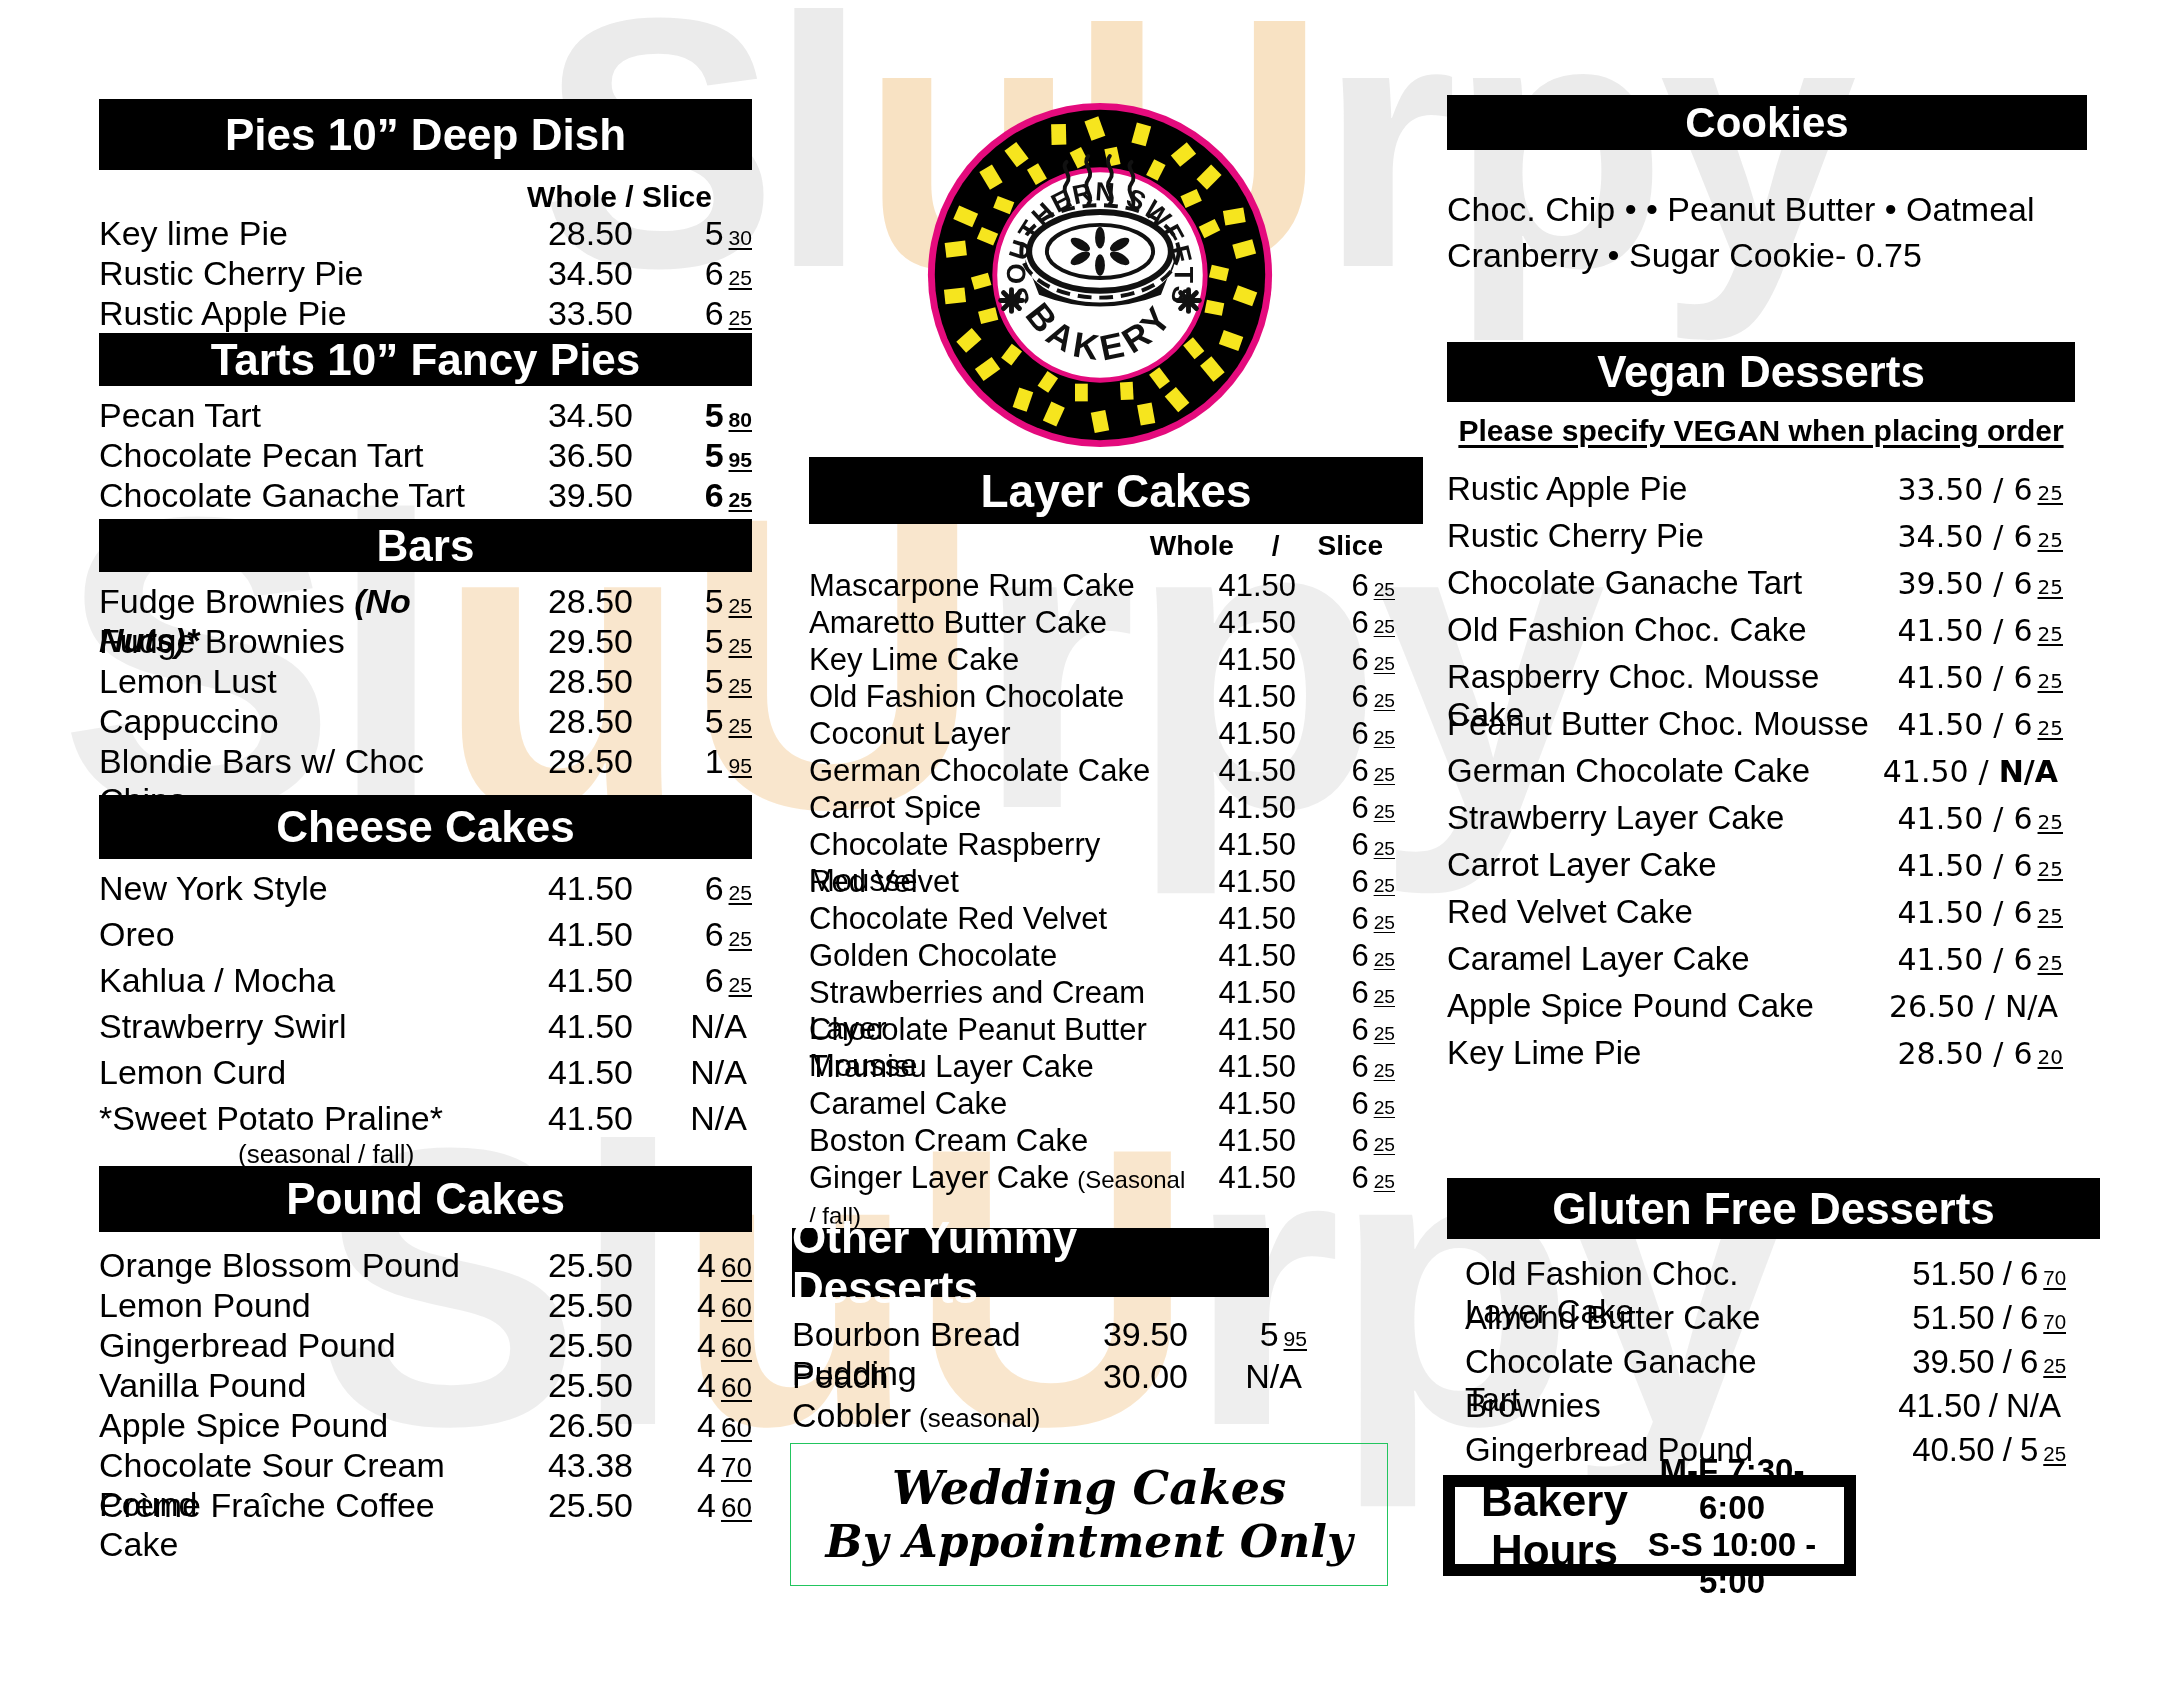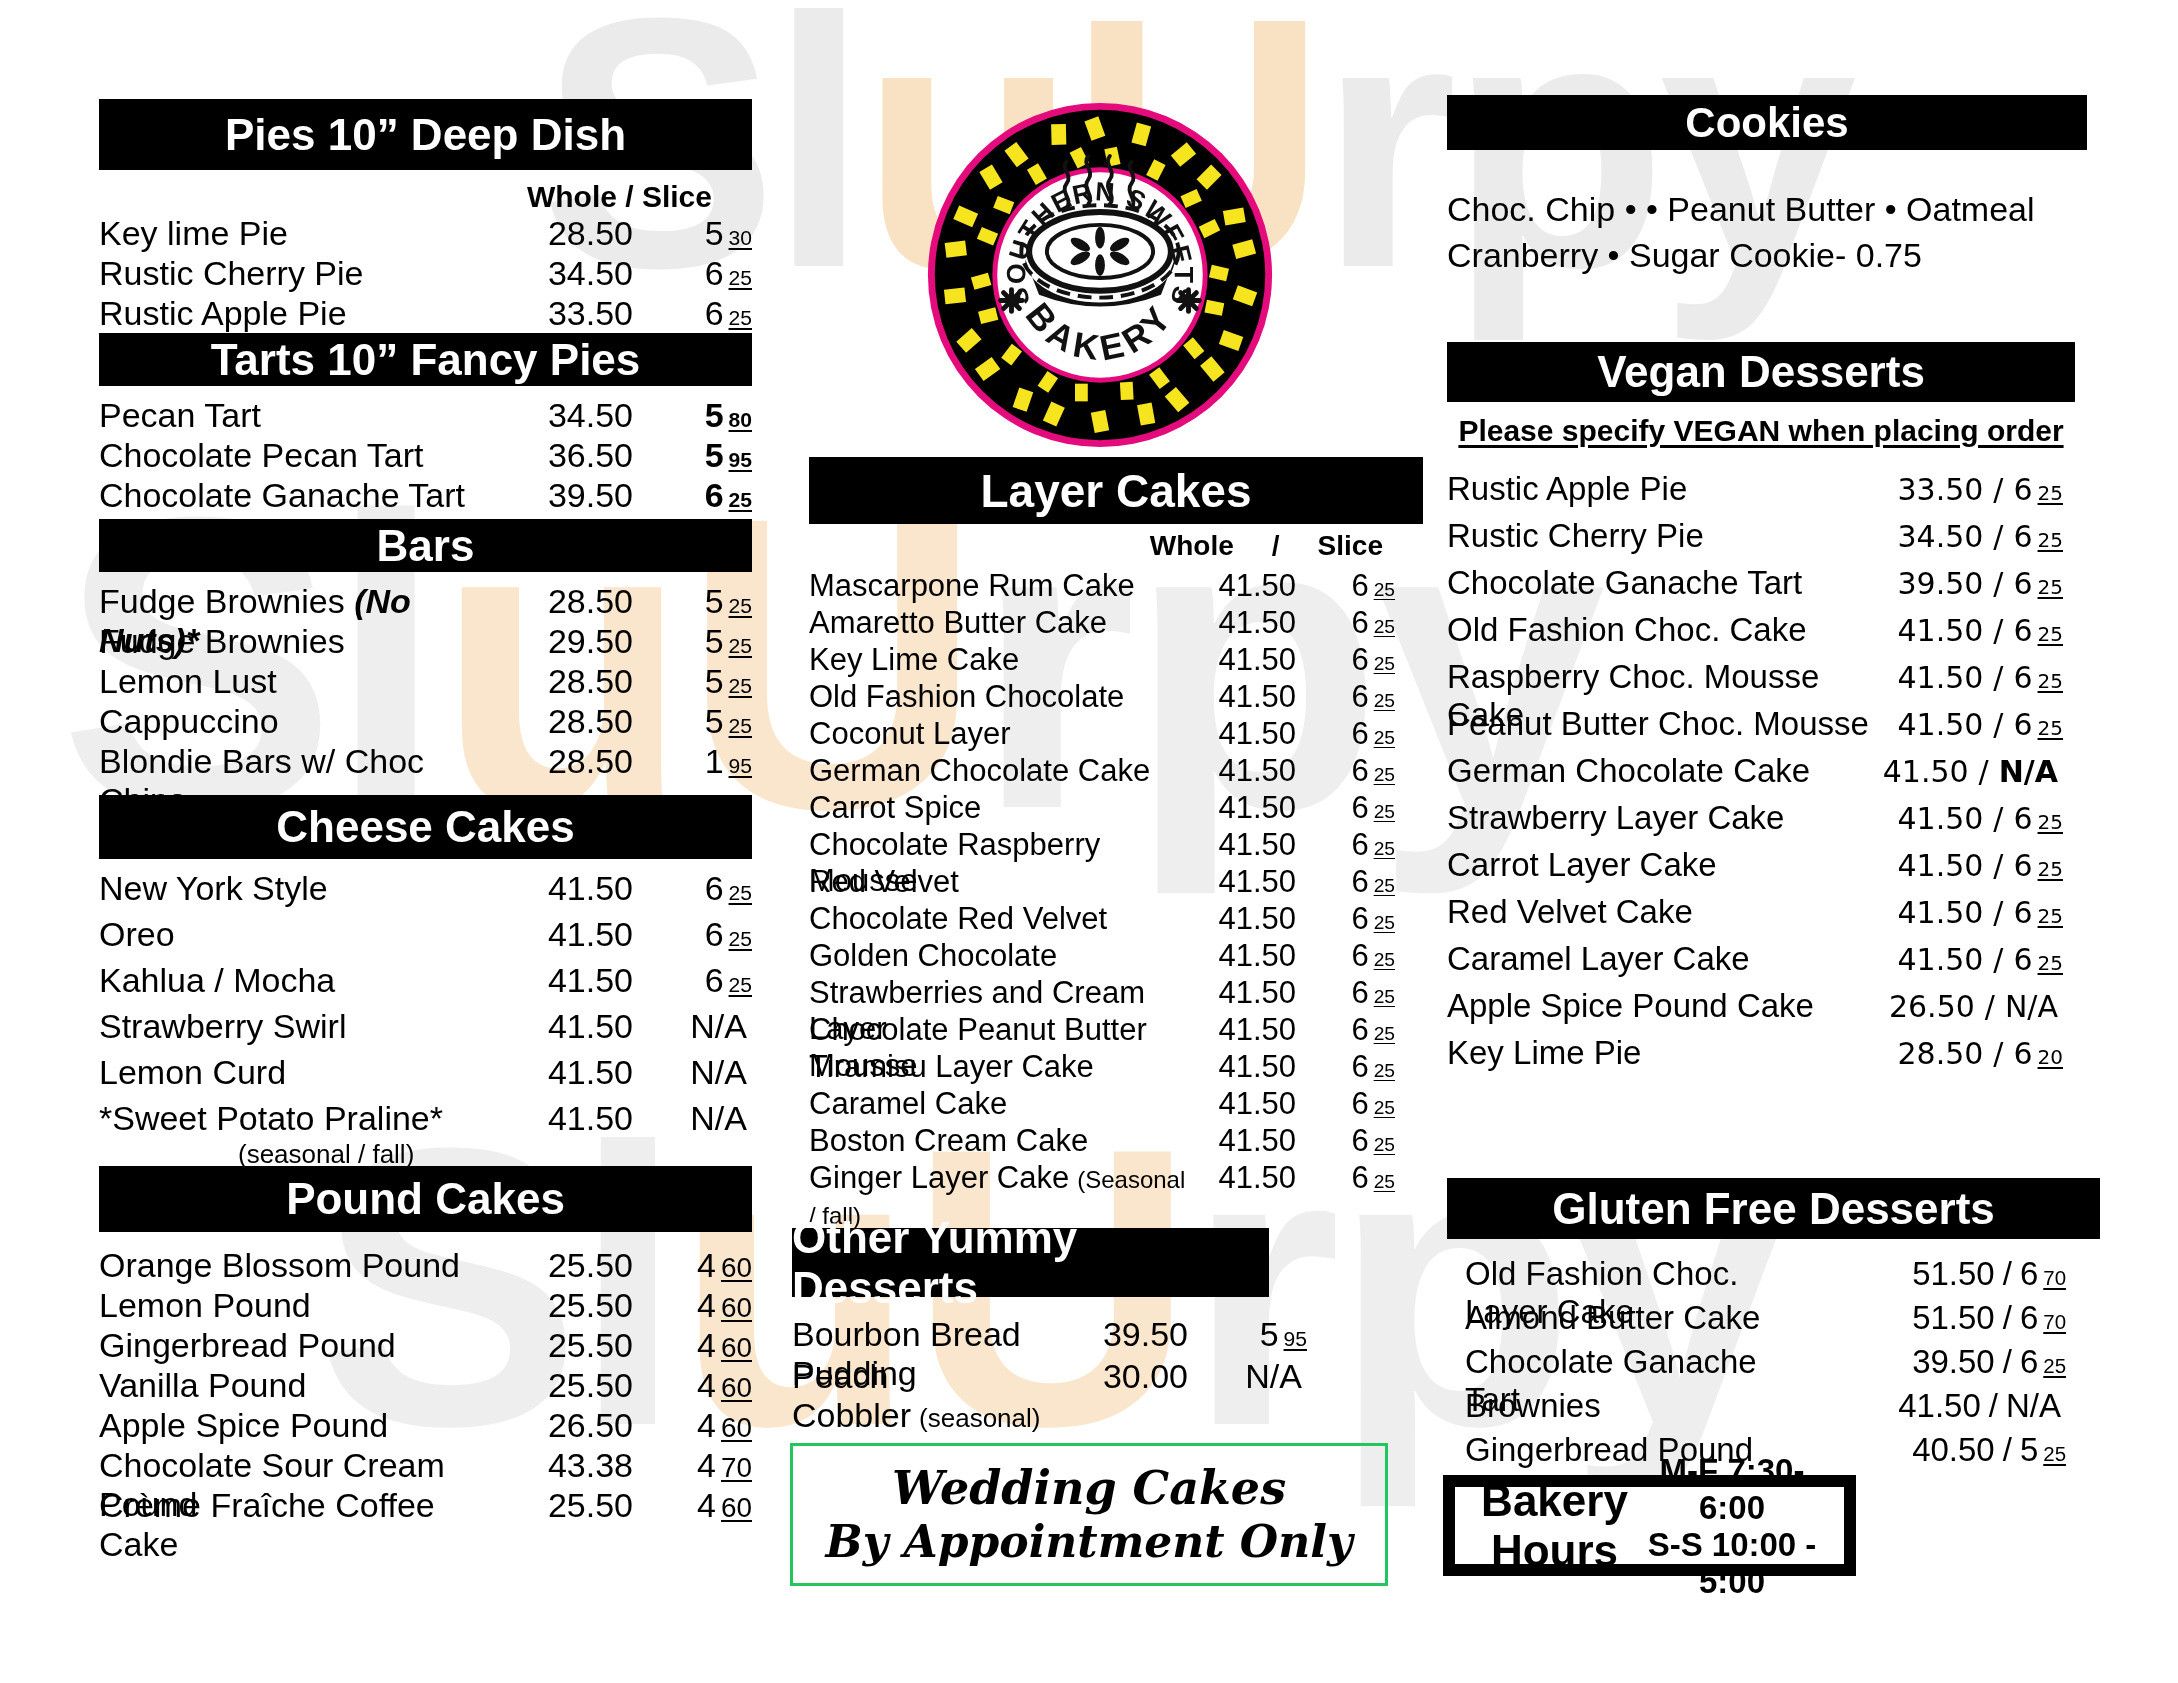--- a/index.html
+++ b/index.html
@@ -57,21 +57,21 @@
   #sec-layer .rows{margin-top:6px;}
   #sec-layer .lrow{height:37px;font-size:31px;}
   #sec-layer .whole{width:104px;}
   #sec-layer .slice{width:99px;padding-right:28px;box-sizing:content-box;}
   #sec-layer .sub{font-size:24px;margin-left:8px;}
   #sec-other{left:792px;top:1228px;width:515px;}
   #sec-other .hdr{width:477px;height:69px;font-size:44px;}
   #sec-other .rows{margin-top:18px;}
   #sec-other .lrow{height:42px;font-size:34px;}
   #sec-other .sub{font-size:26px;margin-left:8px;}
-  #wedding{left:790px;top:1443px;width:598px;height:143px;border:3px solid #22c55e;box-sizing:border-box;
+  #wedding{left:790px;top:1443px;width:598px;height:143px;border:1px solid #22c55e;box-sizing:border-box;
            display:flex;flex-direction:column;align-items:center;justify-content:center;
            font-family:"DejaVu Serif",serif;font-style:italic;font-weight:700;}
   #wedding .w1{font-size:46px;line-height:53px;}
   #wedding .w2{font-size:44px;line-height:53px;}
   
   #sec-cookies{left:1447px;top:95px;width:640px;}
   #sec-cookies .hdr{height:55px;font-size:42px;}
   #sec-cookies .lines{margin-top:36px;font-size:34px;line-height:46px;}
   #sec-vegan{left:1447px;top:342px;width:628px;}
   #sec-vegan .hdr{height:60px;font-size:44px;}

